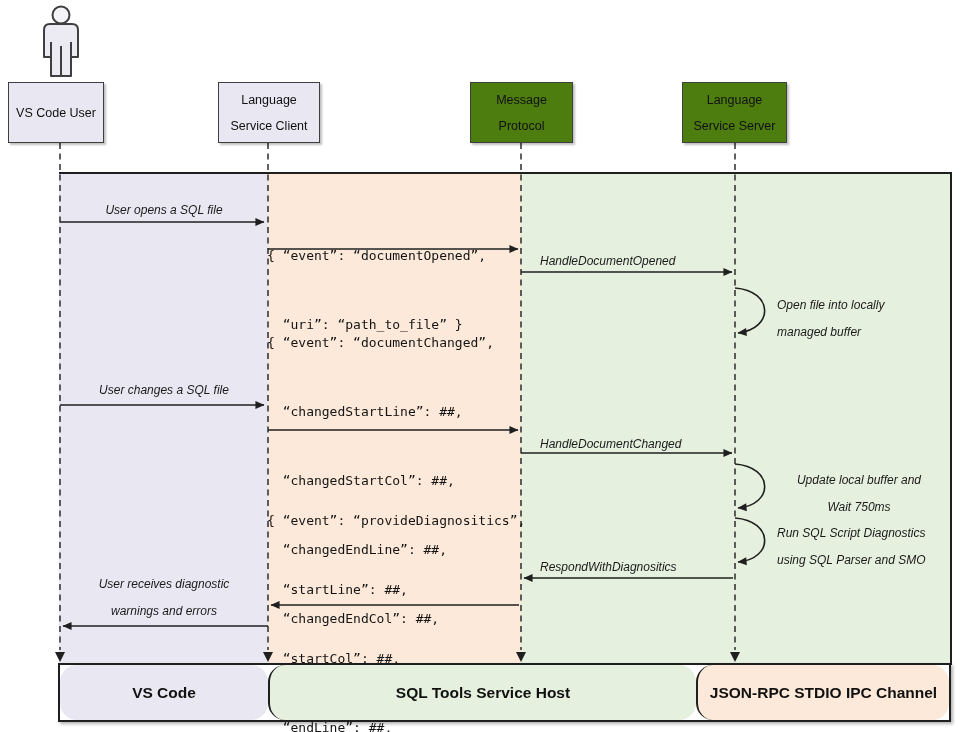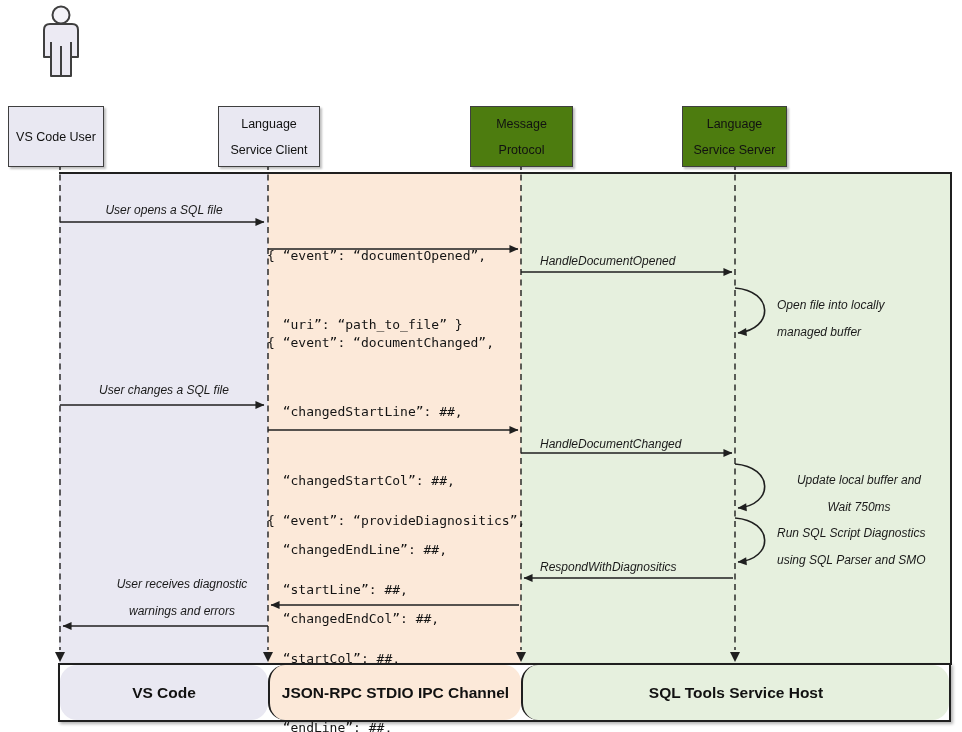--- a/index.html
+++ b/index.html
@@ -16,21 +16,20 @@
     position:absolute; left:59px; top:172px; width:891px; height:491px;
     border-top:2px solid #1f1f1f; border-right:2px solid #1f1f1f; pointer-events:none;
   }
   
   .actor-box {
     position:absolute; top:82px; height:61px; box-sizing:border-box;
     border:1.6px solid #3f3f3f; display:flex; flex-direction:column;
     align-items:center; justify-content:center;
     font-size:12.5px; color:#111; line-height:26px;
     box-shadow:1.5px 1.5px 2px rgba(0,0,0,0.25);
-    margin-top:24px;
   }
   .actor-lavender { background:#e9e8f2; }
   .actor-green { background:#4d7c0f; }
   .box-user   { left:8px;   width:96px; }
   .box-client { left:218px; width:102px; }
   .box-proto  { left:470px; width:103px; }
   .box-server { left:682px; width:105px; }
   
   .footer-row {
     position:absolute; left:58px; top:663px; width:893px; height:59px;
@@ -127,21 +126,21 @@
     <span>Message</span>
     <span>Protocol</span>
   </div>
   <div class="actor-box actor-green box-server">
     <span>Language</span>
     <span>Service Server</span>
   </div>
 
   <div class="lbl lbl-center" style="left:60px; width:208px; top:201px;">User opens a SQL file</div>
   <div class="lbl lbl-center" style="left:60px; width:208px; top:381px;text-align:center;">User changes a SQL file</div>
-  <div class="lbl lbl-center lbl2" style="left:60px; width:208px; top:571px;padding-left:18px;">
+  <div class="lbl lbl-center lbl2" style="left:60px; width:208px; top:571px;">
     <div>User receives diagnostic</div>
     <div>warnings and errors</div>
   </div>
   <div class="lbl" style="left:540px; top:252px;">HandleDocumentOpened</div>
   <div class="lbl" style="left:540px; top:435px;">HandleDocumentChanged</div>
   <div class="lbl" style="left:540px; top:558px;">RespondWithDiagnositics</div>
 
   <div class="lbl lbl2" style="left:777px; top:292px;">
     <div>Open file into locally</div>
     <div>managed buffer</div>
@@ -173,21 +172,21 @@
     <div>  “startCol”: ##,</div>
     <div>  “endLine”: ##,</div>
     
     
   </div>
 
   <div class="footer-row">
     <div class="footer-box footer-vscode">
       <span>VS Code</span>
     </div>
+    <div class="footer-box footer-host">
+      <span>SQL Tools Service Host</span>
+    </div>
     <div class="footer-box footer-ipc">
       <span>JSON-RPC STDIO IPC Channel</span>
-    </div>
-    <div class="footer-box footer-host">
-      <span>SQL Tools Service Host</span>
     </div>
   </div>
 
 </div>
 
 </body></html>

